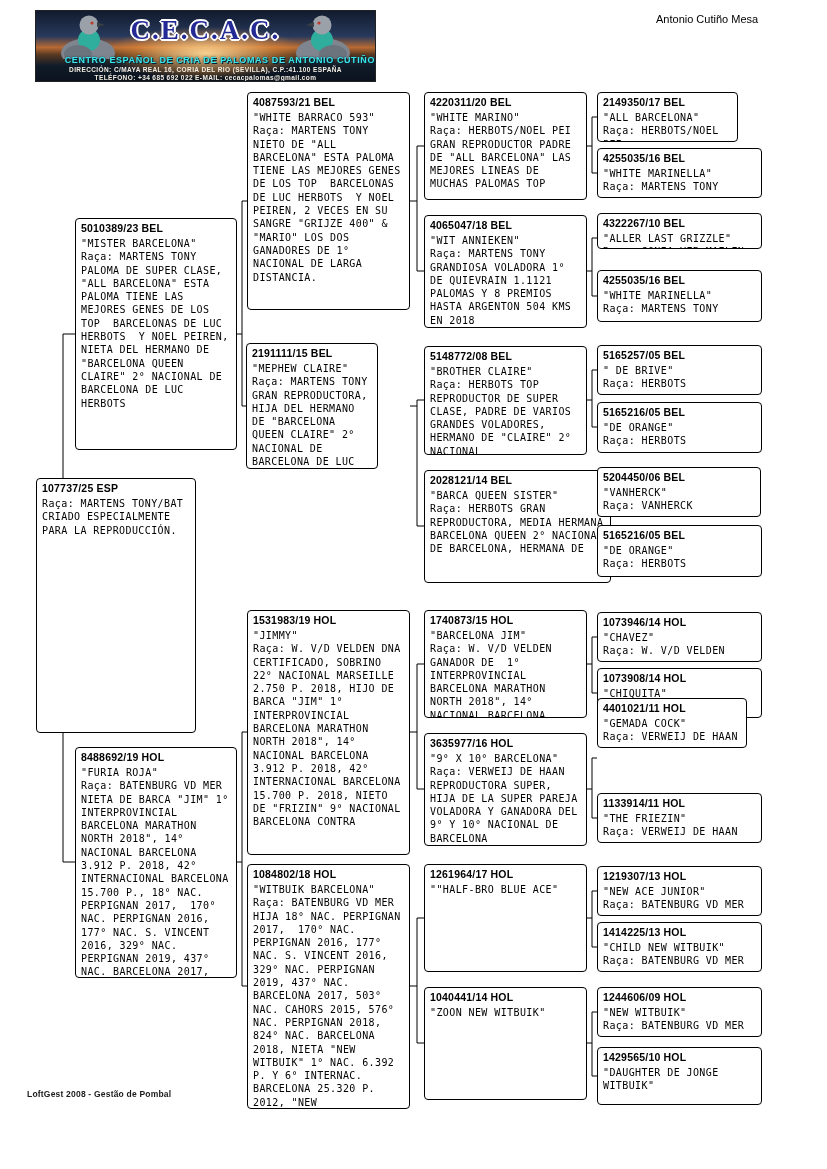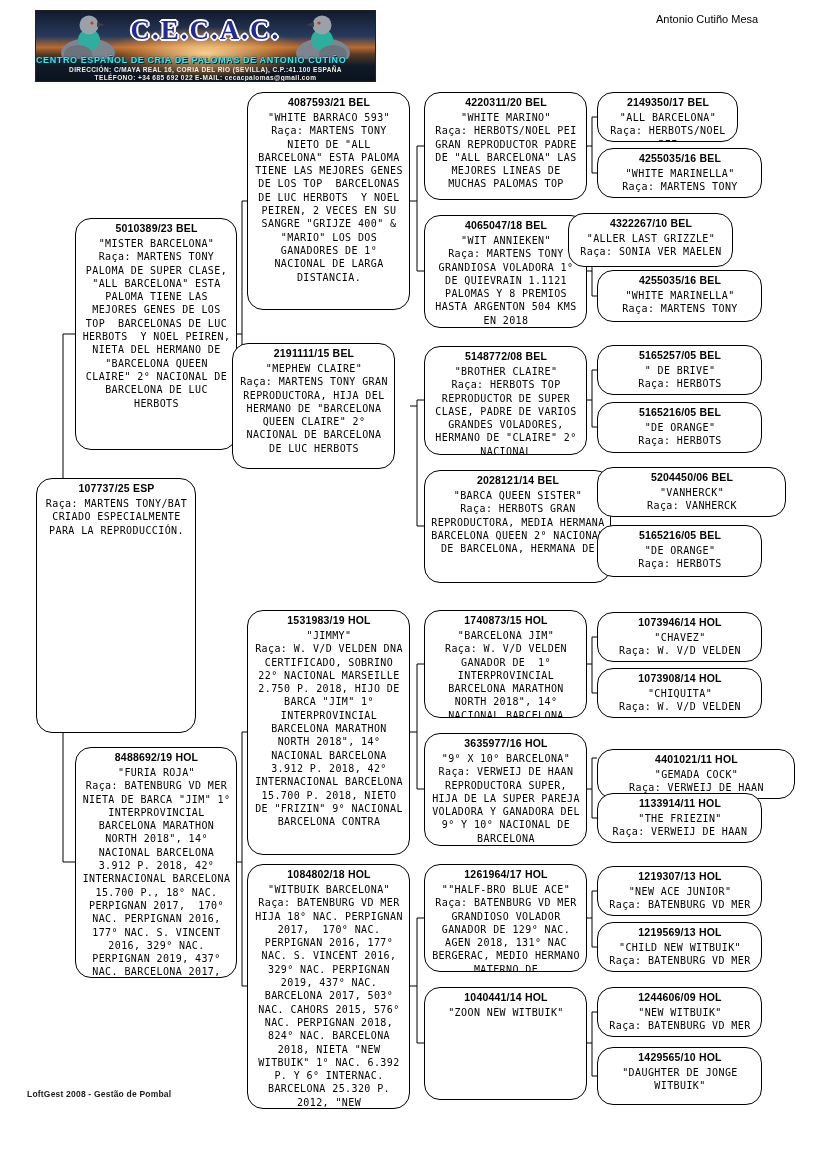--- a/index.html
+++ b/index.html
@@ -17,75 +17,75 @@
   }
   .banner-title{
     position:absolute;left:0;right:0;top:4px;text-align:center;
     font:bold 27px "Liberation Serif",serif;letter-spacing:2px;color:#232a96;
     text-shadow:-2px 0 0 #fff,2px 0 0 #fff,0 -2px 0 #fff,0 2px 0 #fff,-1px -1px 0 #fff,1px 1px 0 #fff,1px -1px 0 #fff,-1px 1px 0 #fff;
   }
   .pigeon{position:absolute;top:2px;width:62px;height:46px;}
   .pigeon-left{left:22px;}
   .pigeon-right{right:22px;transform:scaleX(-1);}
   .banner-sub{
-    position:absolute;left:0;right:0;top:44px;text-align:left;
+    position:absolute;left:0;right:0;top:44px;text-align:right;
     font:bold 9px "Liberation Sans",sans-serif;letter-spacing:.6px;color:#3ae6e6;
     text-shadow:0 0 2px #003050,1px 1px 0 #002030;
   }
   .banner-addr{
     position:absolute;left:0;right:0;top:55px;text-align:center;
     font:bold 6.5px "Liberation Sans",sans-serif;letter-spacing:.4px;color:#f3ede2;
   }
   .banner-contact{
     position:absolute;left:0;right:0;top:63px;text-align:center;
     font:bold 6.5px "Liberation Sans",sans-serif;letter-spacing:.4px;color:#f3ede2;
   }
   .owner{position:absolute;left:656px;top:13px;font:11px "Liberation Sans",sans-serif;color:#000;}
   .footer{position:absolute;left:27px;top:1089px;font:bold 8.5px "Liberation Sans",sans-serif;color:#1a1a1a;letter-spacing:.2px;}
 
   
   .wires{position:absolute;left:0;top:0;}
   .wire{fill:none;stroke:#000;stroke-width:1;}
 
   
   .node{
-    position:absolute;background:#fff;border:1px solid #000;border-radius:16px;
-    padding:3px 4px 2px 5px;box-sizing:border-box;overflow:hidden;text-align:center;
+    position:absolute;background:#fff;border:1px solid #000;border-radius:4px;
+    padding:3px 4px 2px 5px;box-sizing:border-box;overflow:hidden;
   }
   .ring{font:bold 10.5px "Liberation Sans",sans-serif;letter-spacing:.2px;margin-bottom:3px;white-space:nowrap;}
   .pname,.desc{
     font-family:"DejaVu Sans Mono",monospace;font-size:10px;line-height:13.3px;
     letter-spacing:.4px;white-space:pre-wrap;word-break:break-word;
   }
   #n0{left:36px;top:478px;width:160px;height:255px}
   #n1{left:75px;top:218px;width:162px;height:232px}
   #n2{left:75px;top:747px;width:162px;height:231px}
   #n3{left:247px;top:92px;width:163px;height:218px}
-  #n4{left:232px;top:343px;width:163px;height:126px}
+  #n4{left:246px;top:343px;width:132px;height:126px}
   #n5{left:247px;top:610px;width:163px;height:245px}
   #n6{left:247px;top:864px;width:163px;height:245px}
   #n7{left:424px;top:92px;width:163px;height:108px}
   #n8{left:424px;top:215px;width:163px;height:113px}
   #n9{left:424px;top:346px;width:163px;height:109px}
   #n10{left:424px;top:470px;width:187px;height:113px}
   #n11{left:424px;top:610px;width:163px;height:108px}
   #n12{left:424px;top:733px;width:163px;height:113px}
   #n13{left:424px;top:864px;width:163px;height:108px}
   #n14{left:424px;top:987px;width:163px;height:113px}
   #n15{left:597px;top:92px;width:141px;height:50px}
   #n16{left:597px;top:148px;width:165px;height:50px}
-  #n17{left:568px;top:213px;width:165px;height:54px}
+  #n17{left:597px;top:213px;width:165px;height:36px}
   #n18{left:597px;top:270px;width:165px;height:52px}
   #n19{left:597px;top:345px;width:165px;height:50px}
   #n20{left:597px;top:402px;width:165px;height:51px}
-  #n21{left:597px;top:467px;width:189px;height:50px}
+  #n21{left:597px;top:467px;width:164px;height:50px}
   #n22{left:597px;top:525px;width:165px;height:52px}
   #n23{left:597px;top:612px;width:165px;height:50px}
   #n24{left:597px;top:668px;width:165px;height:50px}
-  #n25{left:597px;top:749px;width:198px;height:50px}
+  #n25{left:597px;top:698px;width:150px;height:50px}
   #n26{left:597px;top:793px;width:165px;height:50px}
   #n27{left:597px;top:866px;width:165px;height:50px}
   #n28{left:597px;top:922px;width:165px;height:50px}
   #n29{left:597px;top:987px;width:165px;height:50px}
   #n30{left:597px;top:1047px;width:165px;height:58px}
 </style>
 </head>
 <body>
 
 <div class="banner">
@@ -192,21 +192,20 @@
   <div class="desc">Raça: W. V/D VELDEN GANADOR DE  1° INTERPROVINCIAL BARCELONA MARATHON NORTH 2018", 14° NACIONAL BARCELONA</div>
 </div>
 <div class="node" id="n12">
   <div class="ring">3635977/16 HOL</div>
   <div class="pname">"9° X 10° BARCELONA"</div>
   <div class="desc">Raça: VERWEIJ DE HAAN REPRODUCTORA SUPER, HIJA DE LA SUPER PAREJA VOLADORA Y GANADORA DEL 9° Y 10° NACIONAL DE BARCELONA</div>
 </div>
 <div class="node" id="n13">
   <div class="ring">1261964/17 HOL</div>
   <div class="pname">""HALF-BRO BLUE ACE"</div>
-  <div class="desc">Raça: BATENBURG VD MER GRANDIOSO VOLADOR GANADOR DE 129° NAC. AGEN 2018, 131° NAC BERGERAC, MEDIO HERMANO MATERNO DE</div>
 </div>
 <div class="node" id="n14">
   <div class="ring">1040441/14 HOL</div>
   <div class="pname">"ZOON NEW WITBUIK"</div>
 </div>
 <div class="node" id="n15">
   <div class="ring">2149350/17 BEL</div>
   <div class="pname">"ALL BARCELONA"</div>
   <div class="desc">Raça: HERBOTS/NOEL PEI</div>
 </div>
@@ -264,21 +263,21 @@
   <div class="ring">1133914/11 HOL</div>
   <div class="pname">"THE FRIEZIN"</div>
   <div class="desc">Raça: VERWEIJ DE HAAN</div>
 </div>
 <div class="node" id="n27">
   <div class="ring">1219307/13 HOL</div>
   <div class="pname">"NEW ACE JUNIOR"</div>
   <div class="desc">Raça: BATENBURG VD MER</div>
 </div>
 <div class="node" id="n28">
-  <div class="ring">1219569/13 HOL</div>
+  <div class="ring">1414225/13 HOL</div>
   <div class="pname">"CHILD NEW WITBUIK"</div>
   <div class="desc">Raça: BATENBURG VD MER</div>
 </div>
 <div class="node" id="n29">
   <div class="ring">1244606/09 HOL</div>
   <div class="pname">"NEW WITBUIK"</div>
   <div class="desc">Raça: BATENBURG VD MER</div>
 </div>
 <div class="node" id="n30">
   <div class="ring">1429565/10 HOL</div>

